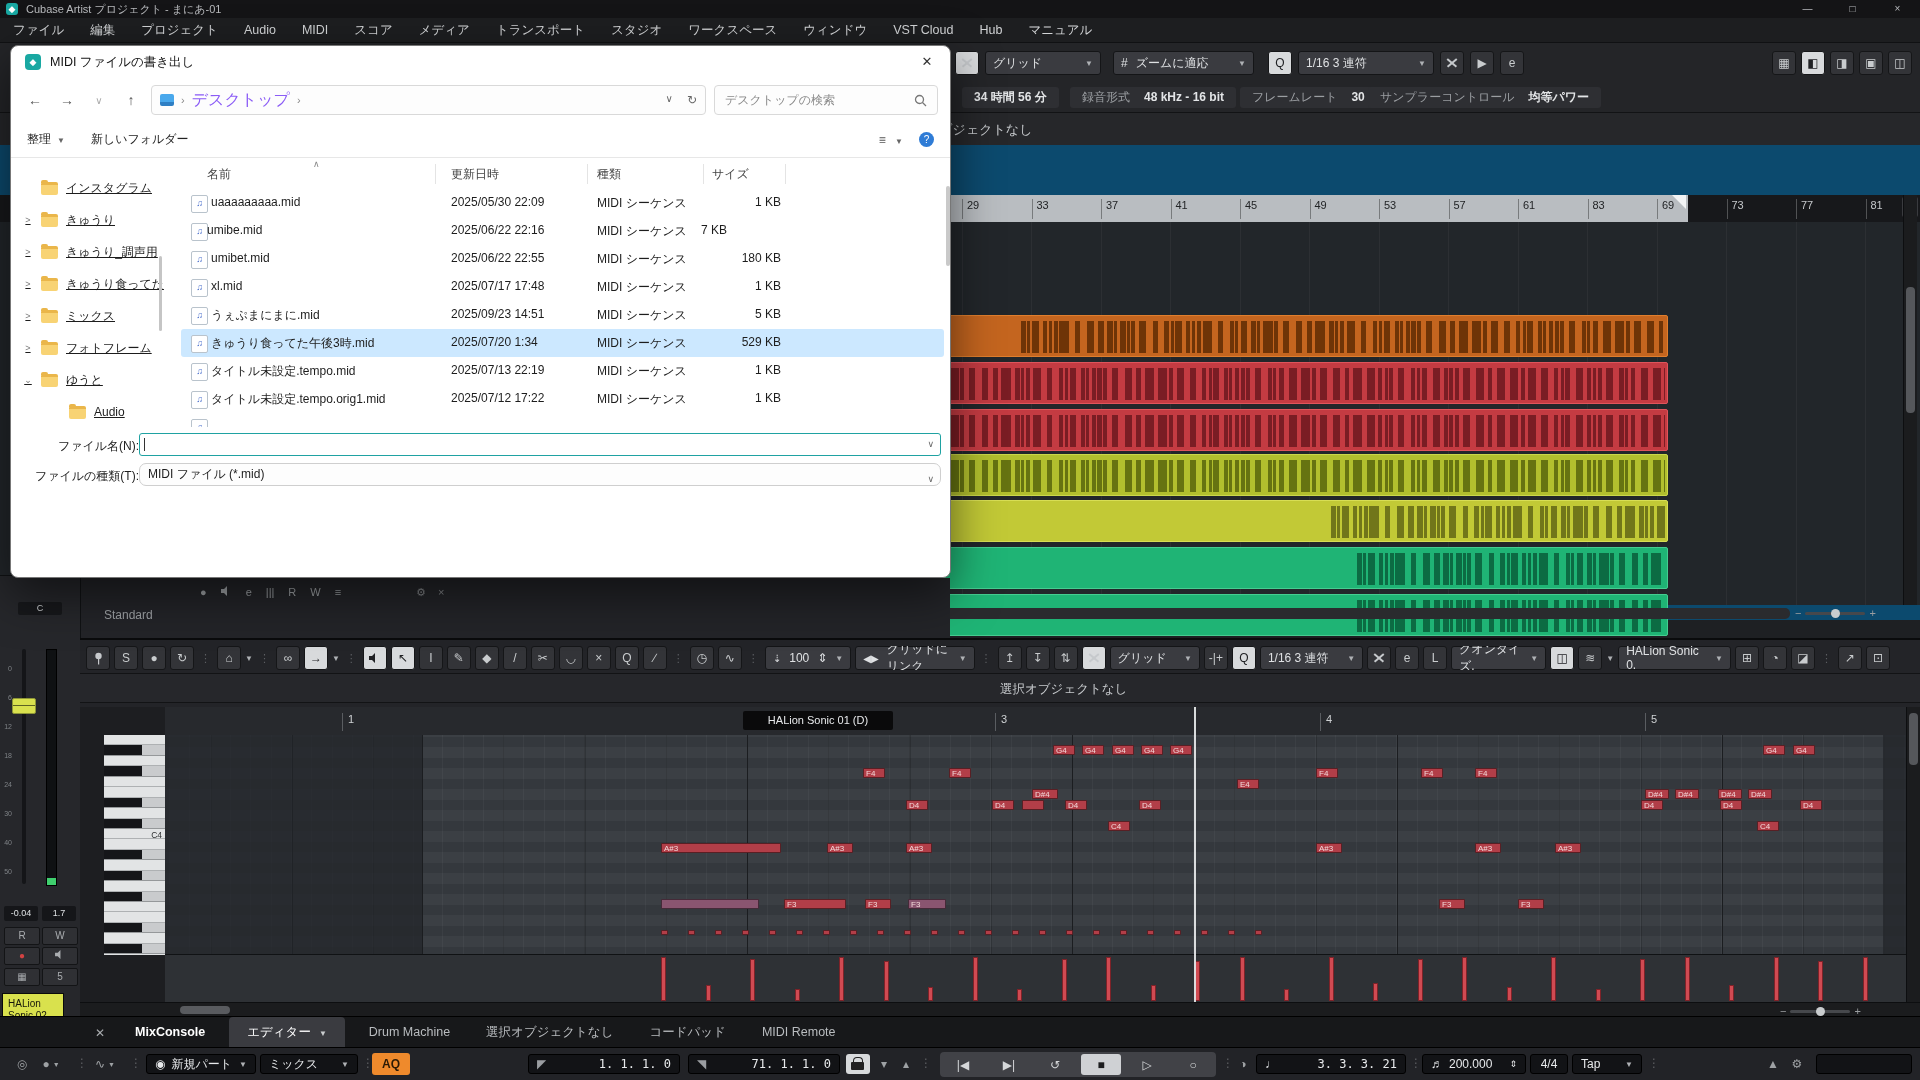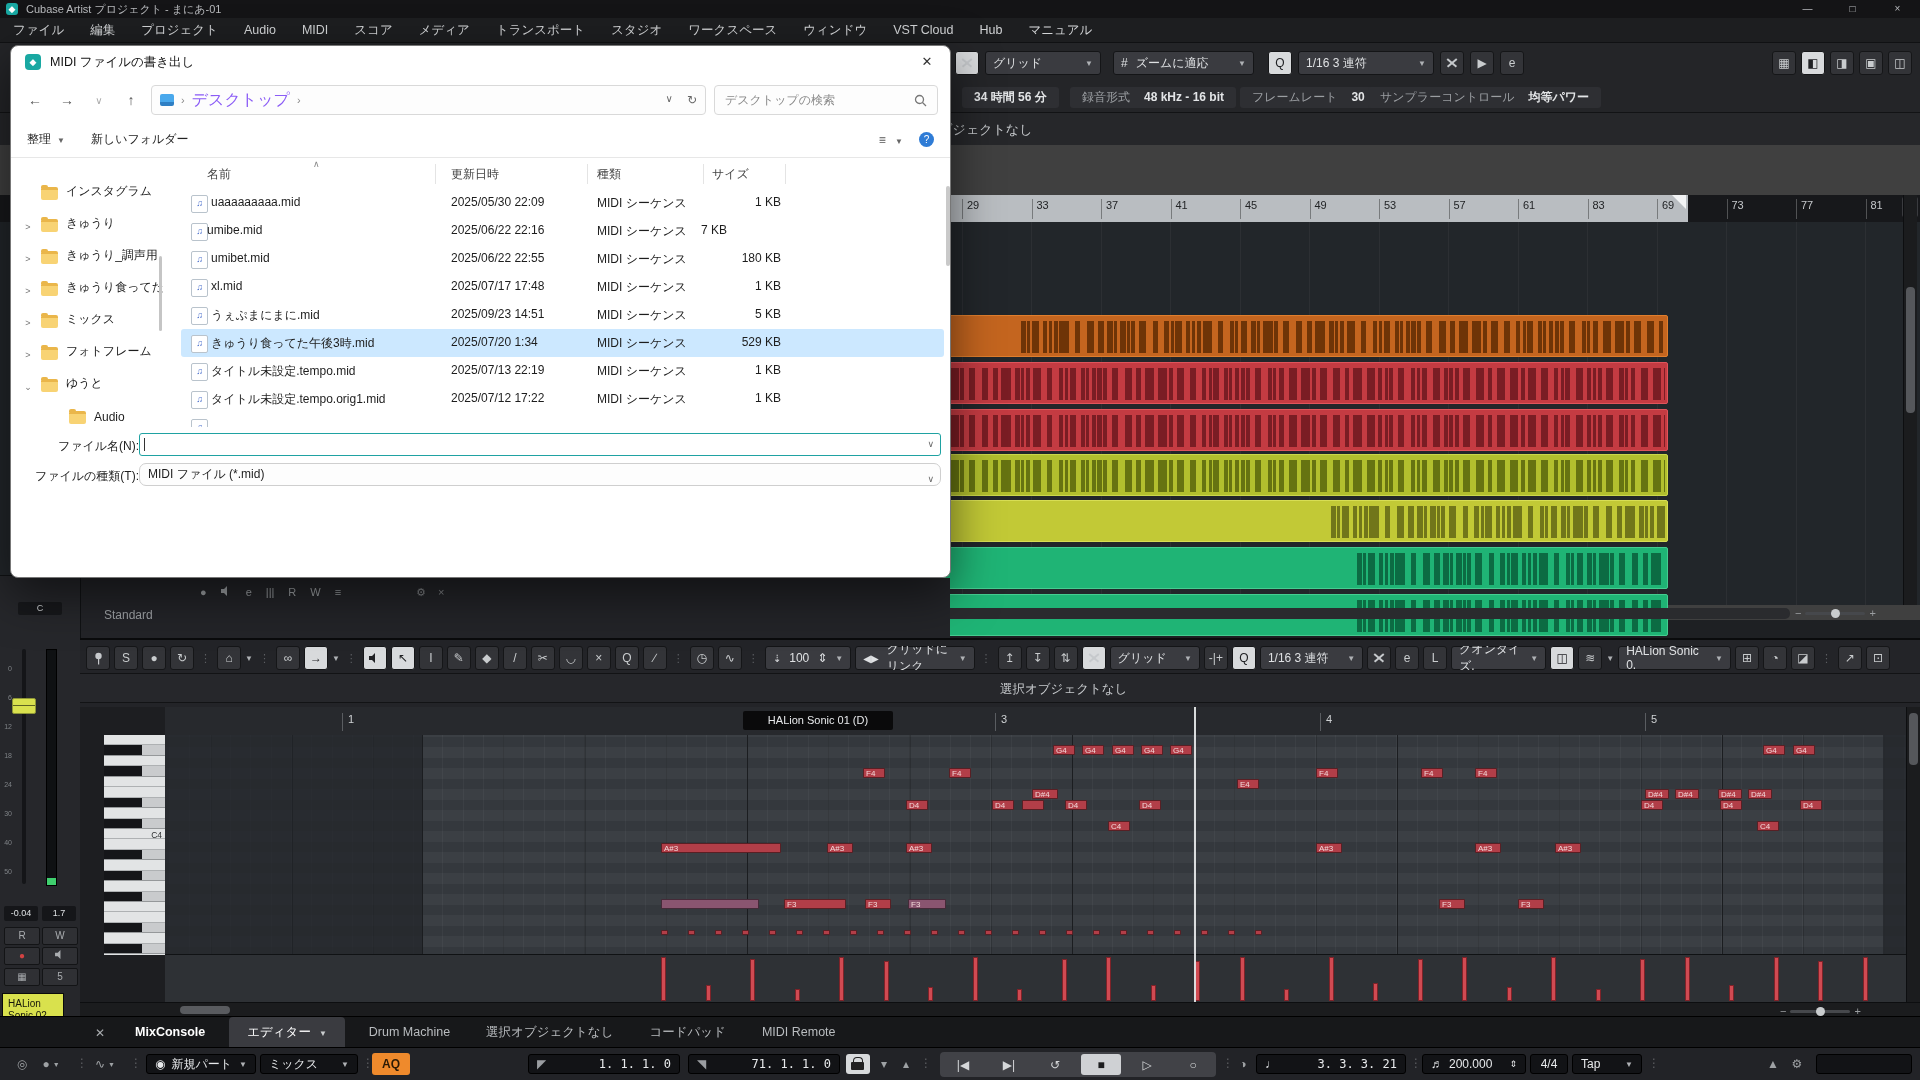--- a/index.html
+++ b/index.html
@@ -19,21 +19,21 @@
   .tool-ico{display:inline-flex;align-items:center;justify-content:center;height:22px;min-width:22px;background:#333438;border:1px solid #151618;border-radius:3px;color:#c9ccce;font-size:12px;}
   .tool-ico.lit{background:#d8dadc;color:#202124;}
   .dropbox{display:inline-flex;align-items:center;height:22px;background:#3a3b40;border:1px solid #141517;border-radius:3px;color:#dfe1e3;font-size:12px;padding:0 7px;gap:8px;}
   .dropbox .car{font-size:8px;color:#aeb1b4;}
   .infobar{left:0;top:82px;width:1920px;height:30px;background:#242528;border-bottom:1px solid #121315;display:flex;align-items:center;}
   .chip{position:absolute;height:21px;background:#2e2f33;border-radius:3px;display:flex;align-items:center;padding:0 12px;gap:14px;font-size:12px;color:#e3e5e7;font-weight:bold;}
   .chip .lbl{color:#9b9ea2;font-weight:normal;}
   .statusrow{left:0;top:113px;width:1920px;height:32px;background:#26272a;border-bottom:1px solid #121315;}
   .statusrow .st{position:absolute;left:900px;top:8px;font-size:13px;color:#c6c9cc;}
   
-  .arrange{left:0;top:145px;width:1920px;height:475px;background:#404040;}
+  .arrange{left:0;top:145px;width:1920px;height:475px;background:#0c4a6e;}
   .arr-ruler{position:absolute;left:0;top:50px;width:1920px;height:27px;background:#17181b;border-bottom:1px solid #000;}
   .arr-ruler .light{position:absolute;left:820px;top:0;width:868px;height:27px;background:#b9bdc1;}
   .arr-ruler .endtri{position:absolute;left:1672px;top:0;width:0;height:0;border-top:14px solid #f2f3f4;border-left:14px solid transparent;}
   .arr-ruler .tick{position:absolute;top:4px;font-size:11px;padding-left:4px;border-left:1px solid rgba(0,0,0,.35);height:20px;}
   .arr-ruler .tick.dark{color:#c6c9cc;border-left:1px solid rgba(255,255,255,.25);}
   .arr-ruler .tick.lt{color:#222426;}
   .arr-ruler .cornerbtn{position:absolute;right:2px;top:2px;width:16px;height:20px;background:#3a3b3f;border-radius:2px;color:#c6c9cc;font-size:8px;text-align:center;line-height:20px;}
   .laneswrap{position:absolute;left:0;top:77px;width:1920px;height:383px;background:#22262a;
      background-image:repeating-linear-gradient(90deg,rgba(255,255,255,.045) 0 1px,transparent 1px 69.5px);background-position:962px 0;}
   .clip{position:absolute;height:42px;border-radius:2px;box-sizing:border-box;}
@@ -130,21 +130,21 @@
   .addrbar .crumb{font-size:16px;color:#8b5cf6;}
   .addrbar .chev{color:#888;font-size:11px;}
   .addrbar .tail{margin-left:auto;display:flex;gap:14px;color:#666;font-size:12px;}
   .searchbox{width:224px;height:30px;border:1px solid #d9d9d9;border-radius:4px;background:#fdfdfd;display:flex;align-items:center;padding:0 10px;box-sizing:border-box;color:#8a8a8a;}
   .searchbox svg{margin-left:auto;}
   .dlg-cmd{position:absolute;left:0;top:76px;width:100%;height:36px;display:flex;align-items:center;padding:0 16px;gap:26px;box-sizing:border-box;border-bottom:1px solid #e7e7e7;font-size:12px;color:#222;}
   .dlg-cmd .car{font-size:8px;color:#666;padding-left:6px;}
   .dlg-cmd .right{margin-left:auto;display:flex;align-items:center;gap:16px;}
   .helpdot{width:15px;height:15px;border-radius:50%;background:#2f7cd6;color:#fff;font-size:10px;text-align:center;line-height:15px;}
   .dlg-side{position:absolute;left:6px;top:118px;width:152px;height:266px;overflow:hidden;}
-  .sitem{position:absolute;left:0;width:150px;height:24px;display:flex;align-items:flex-end;gap:8px;font-size:12px;color:#1d1d1d;}
+  .sitem{position:absolute;left:0;width:150px;height:24px;display:flex;align-items:center;gap:8px;font-size:12px;color:#1d1d1d;text-decoration:underline;}
   .sitem .chev{width:10px;color:#777;font-size:9px;text-align:center;}
   .folder{width:17px;height:13px;border-radius:2px;background:linear-gradient(#eab64a 0 3px,#f8d374 3px);position:relative;}
   .folder:before{content:"";position:absolute;left:0;top:-2px;width:7px;height:3px;background:#eab64a;border-radius:2px 2px 0 0;}
   .sscroll{position:absolute;left:148px;top:210px;width:3px;height:75px;background:#c5c5c5;border-radius:2px;}
   .dlg-list{position:absolute;left:170px;top:115px;width:763px;height:270px;overflow:hidden;}
   .lhead{position:absolute;left:0;top:0;width:100%;height:26px;color:#444;font-size:12px;}
   .lhead .h{position:absolute;top:5px;}
   .lhead .div{position:absolute;top:3px;width:1px;height:20px;background:#e4e4e4;}
   .frow{position:absolute;left:0;width:100%;height:28px;font-size:12px;color:#1d1d1d;border-radius:3px;}
   .frow.sel{background:#cce8ff;}

